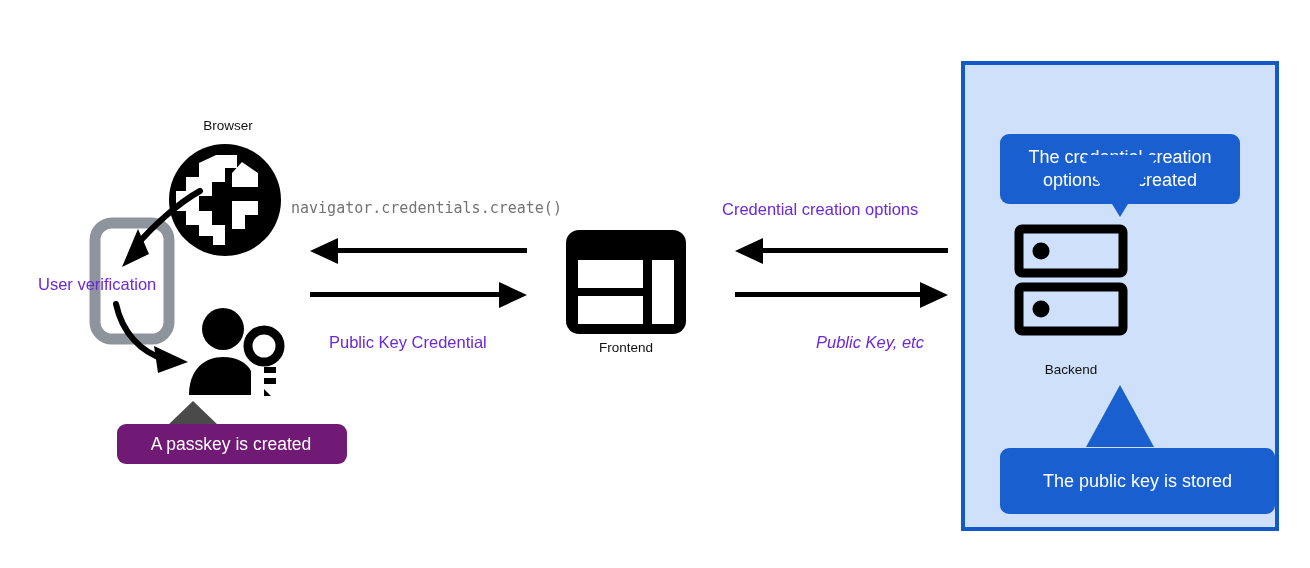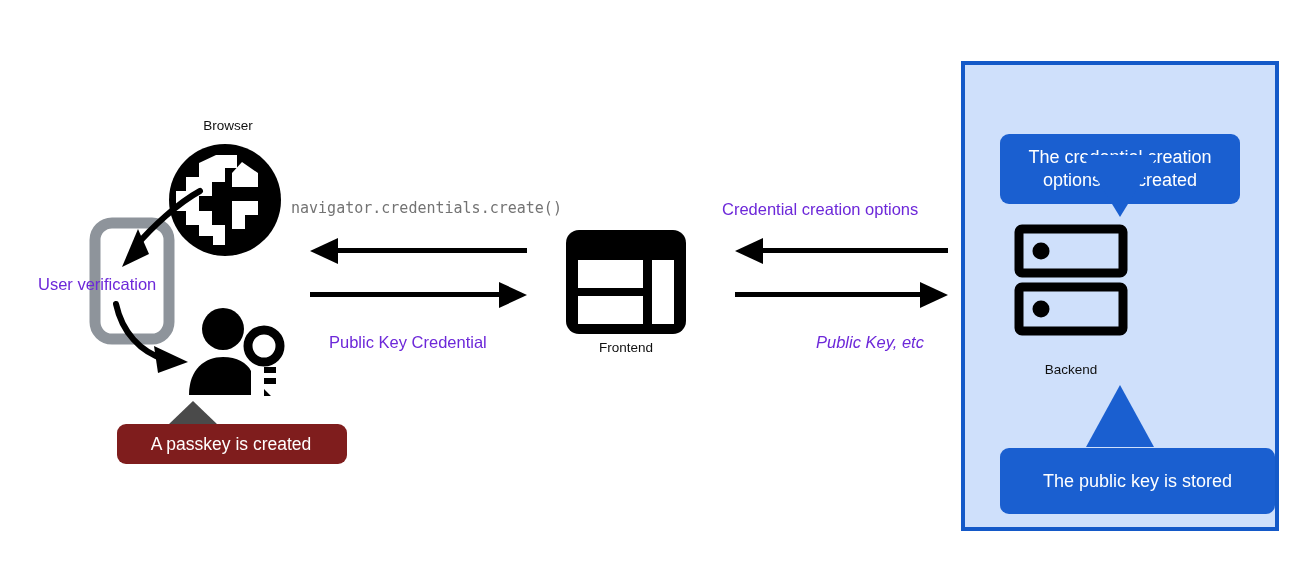--- a/index.html
+++ b/index.html
@@ -60,21 +60,21 @@
     font-size: 18px;
     line-height: 1.26;
     text-align: center;
     display: flex;
     align-items: center;
     justify-content: center;
     padding: 8px 14px;
     box-sizing: border-box;
   }
   .tip-blue { background: #1a5fd0; }
-  .tip-dark { background: #7f1d1d; font-size: 17.5px; padding-left: 12px; }
+  .tip-dark { background: #701a75; font-size: 17.5px; padding-left: 12px; }
 
   .tail { width: 0; height: 0; }
   .tail-down {
     border-left: 38px solid transparent;
     border-right: 38px solid transparent;
     border-top: 62px solid #1a5fd0;
   }
   .tail-up {
     border-left: 34px solid transparent;
     border-right: 34px solid transparent;

